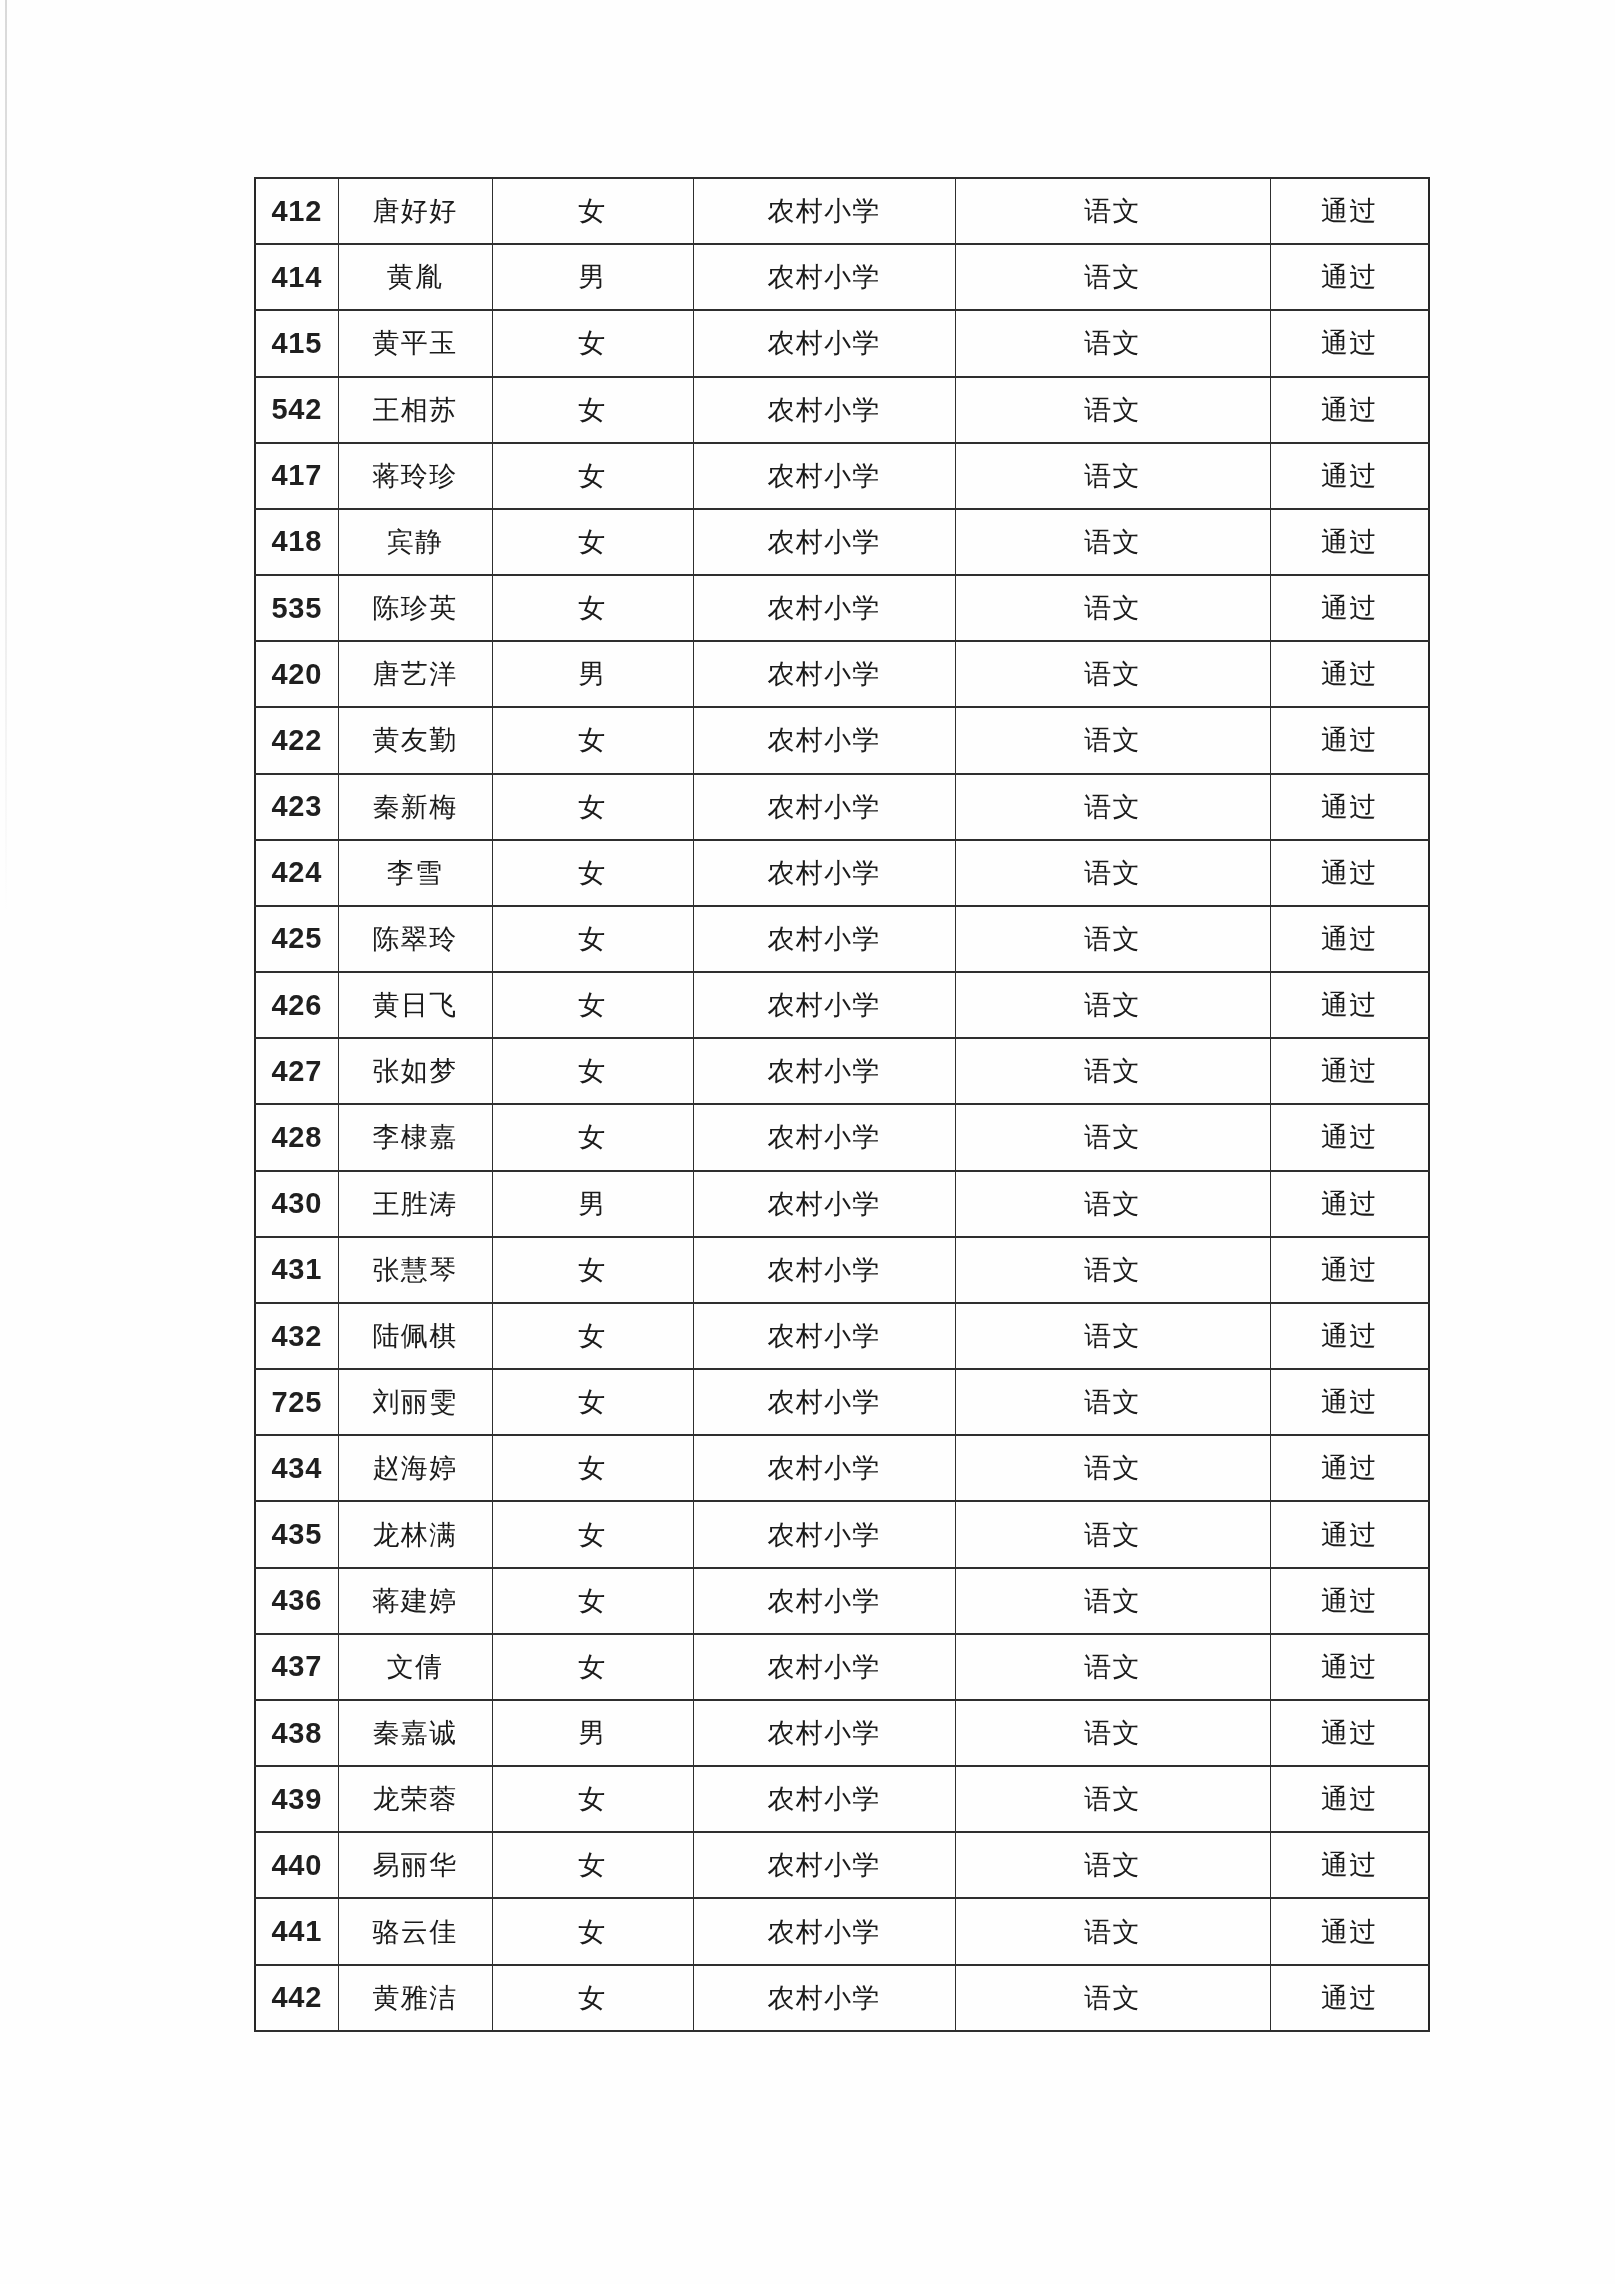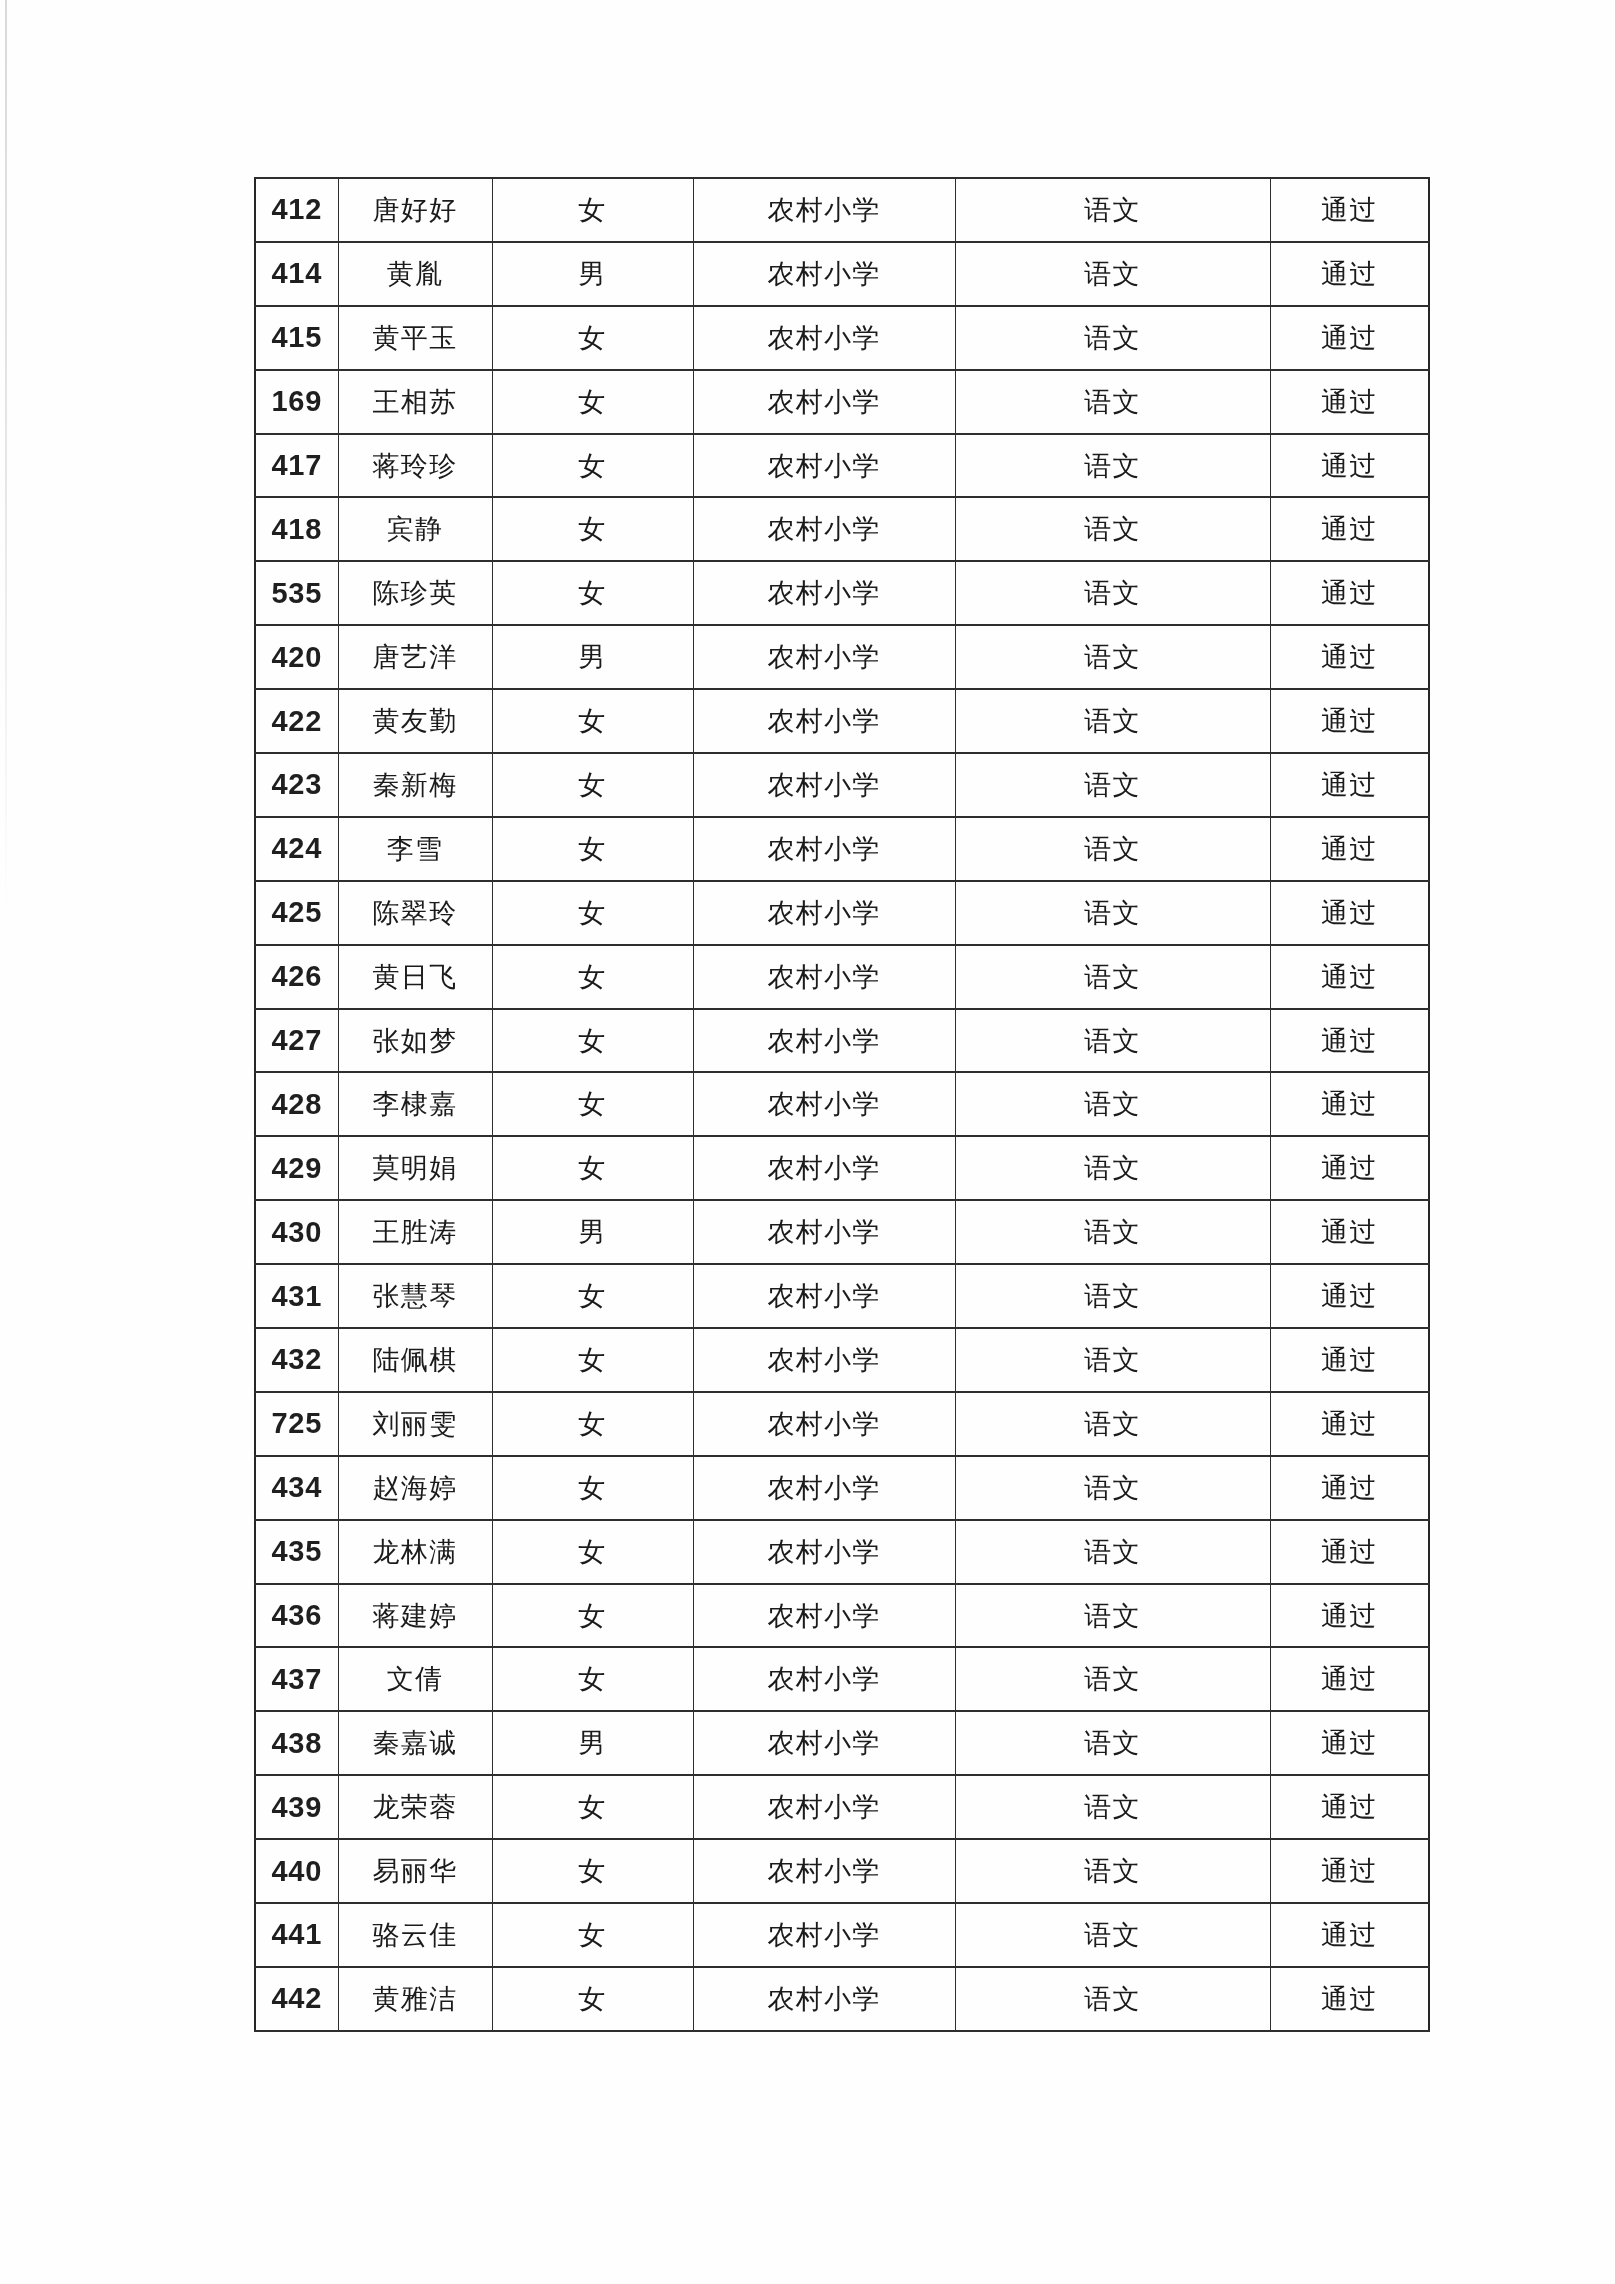--- a/index.html
+++ b/index.html
@@ -102,21 +102,21 @@
   </tr>
         <tr>
     <td class="c-no">415</td>
     <td class="c-name">黄平玉</td>
     <td class="c-gender">女</td>
     <td class="c-school">农村小学</td>
     <td class="c-subject">语文</td>
     <td class="c-result">通过</td>
   </tr>
         <tr>
-    <td class="c-no">169</td>
+    <td class="c-no">542</td>
     <td class="c-name">王相苏</td>
     <td class="c-gender">女</td>
     <td class="c-school">农村小学</td>
     <td class="c-subject">语文</td>
     <td class="c-result">通过</td>
   </tr>
         <tr>
     <td class="c-no">417</td>
     <td class="c-name">蒋玲珍</td>
     <td class="c-gender">女</td>
@@ -192,28 +192,20 @@
     <td class="c-no">427</td>
     <td class="c-name">张如梦</td>
     <td class="c-gender">女</td>
     <td class="c-school">农村小学</td>
     <td class="c-subject">语文</td>
     <td class="c-result">通过</td>
   </tr>
         <tr>
     <td class="c-no">428</td>
     <td class="c-name">李棣嘉</td>
-    <td class="c-gender">女</td>
-    <td class="c-school">农村小学</td>
-    <td class="c-subject">语文</td>
-    <td class="c-result">通过</td>
-  </tr>
-        <tr>
-    <td class="c-no">429</td>
-    <td class="c-name">莫明娟</td>
     <td class="c-gender">女</td>
     <td class="c-school">农村小学</td>
     <td class="c-subject">语文</td>
     <td class="c-result">通过</td>
   </tr>
         <tr>
     <td class="c-no">430</td>
     <td class="c-name">王胜涛</td>
     <td class="c-gender">男</td>
     <td class="c-school">农村小学</td>

